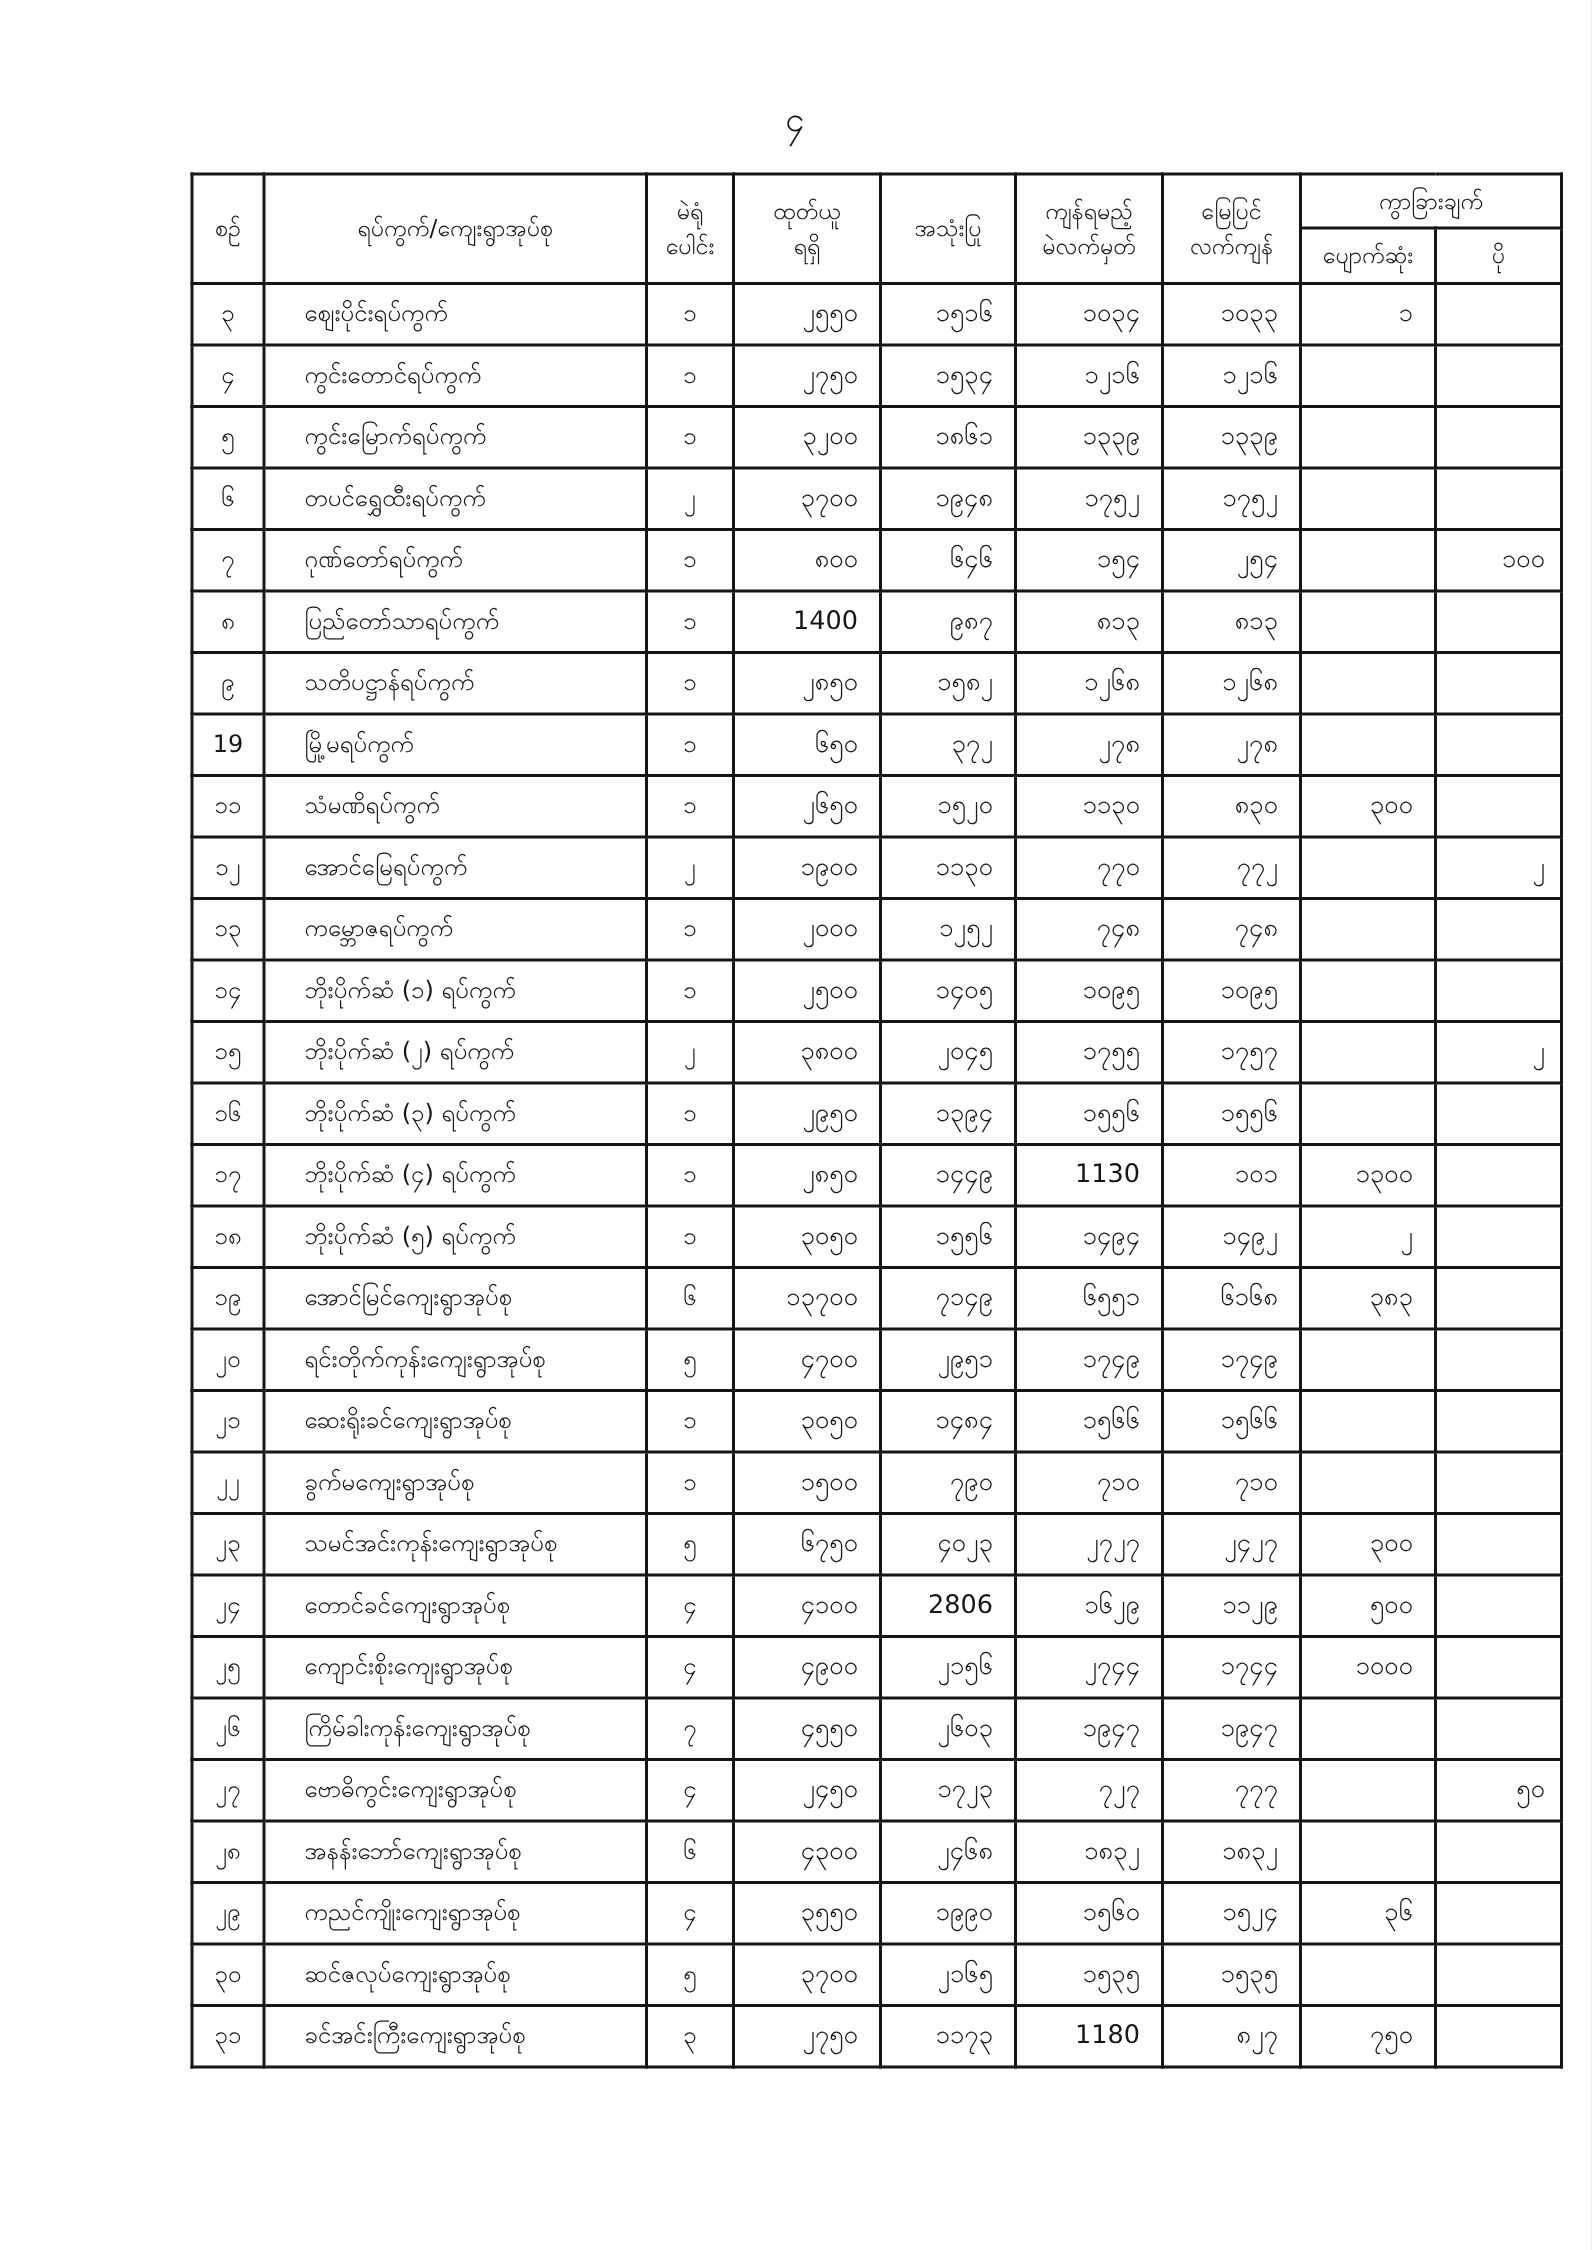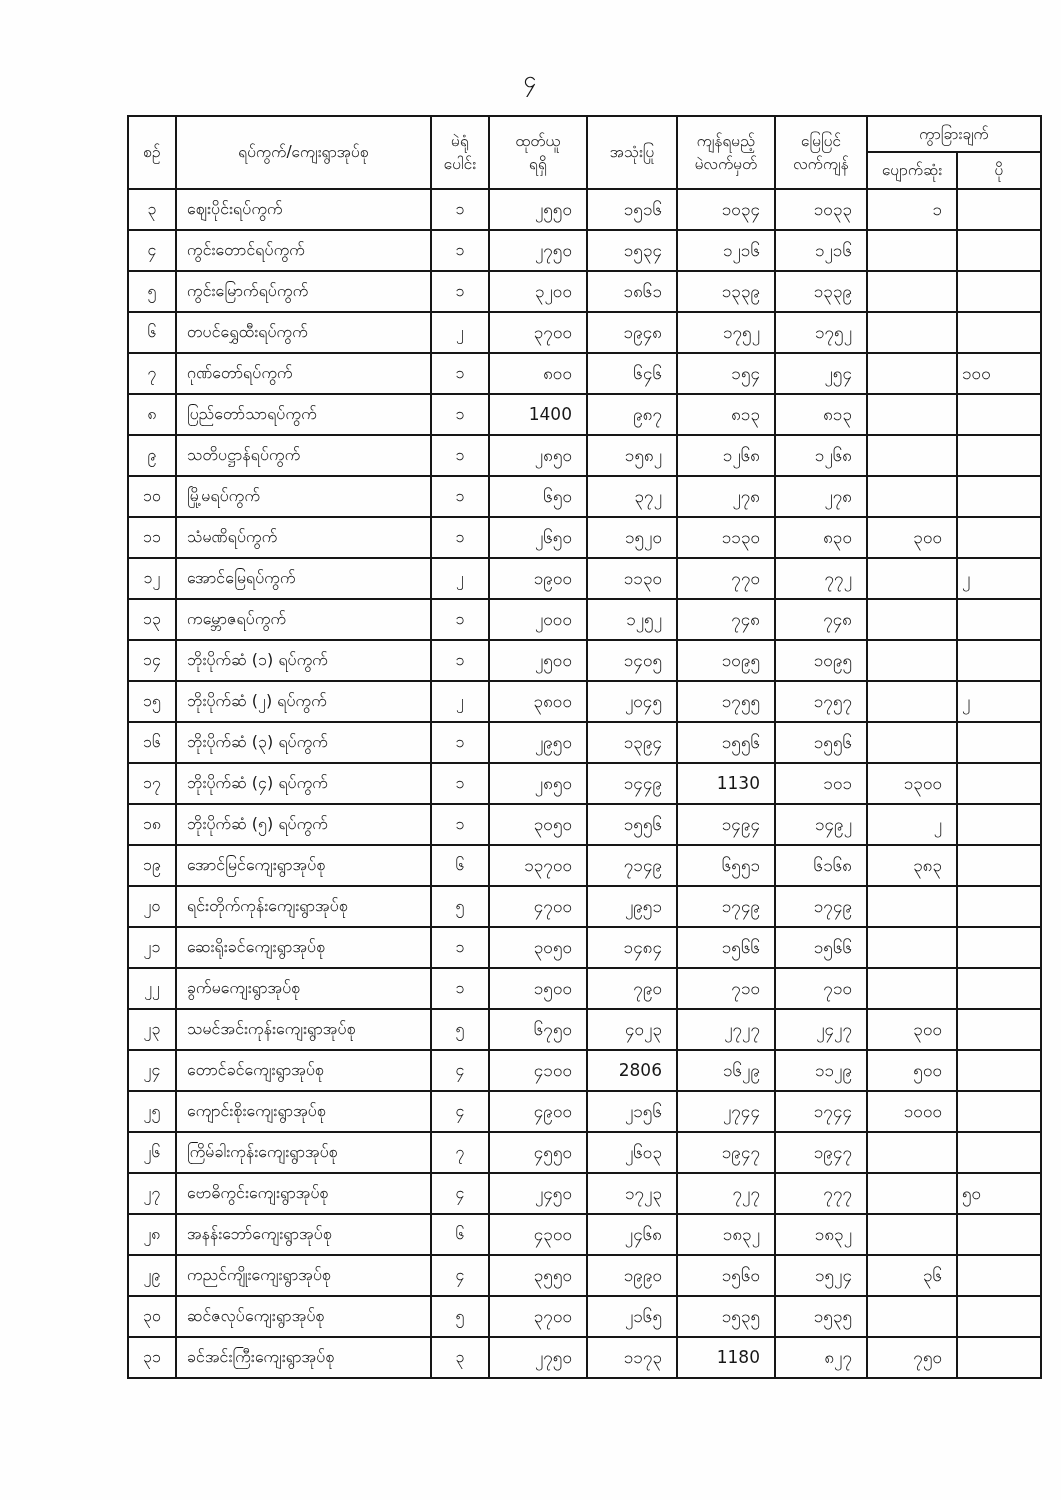--- a/index.html
+++ b/index.html
@@ -52,26 +52,26 @@
   thead tr.tier1 th { height: 36px; }
   thead tr.tier2 th { height: 37px; }
   tbody tr { height: 41px; }
   tbody td {
     font-size: 16px;
     vertical-align: middle;
     line-height: 1.3;
     padding: 0 4px;
   }
   td.c-serial   { text-align: center; }
-  td.c-name     { text-align: left; padding-left: 10px; border-radius: 17px; }
+  td.c-name     { text-align: left; padding-left: 26px; border-radius: 17px; }
   td.c-stations { text-align: center; }
   td.c-received, td.c-used, td.c-remaining, td.c-onhand, td.c-lost {
     text-align: right; padding-right: 14px; font-size: 17px;
   }
-  td.c-extra { text-align: left; padding-right: 10px; font-size: 17px; }
+  td.c-extra { text-align: right; padding-right: 10px; font-size: 17px; }
   col.w-serial   { width: 48px; }
   col.w-name     { width: 255px; }
   col.w-stations { width: 58px; }
   col.w-received { width: 98px; }
   col.w-used     { width: 90px; }
   col.w-remaining{ width: 98px; }
   col.w-onhand   { width: 92px; }
   col.w-lost     { width: 90px; }
   col.w-extra    { width: 84px; }
 </style>
@@ -186,21 +186,21 @@
       <td class="c-name">သတိပဋ္ဌာန်ရပ်ကွက်</td>
       <td class="c-stations">၁</td>
       <td class="c-received">၂၈၅၀</td>
       <td class="c-used">၁၅၈၂</td>
       <td class="c-remaining">၁၂၆၈</td>
       <td class="c-onhand">၁၂၆၈</td>
       <td class="c-lost"></td>
       <td class="c-extra"></td>
     </tr>
         <tr>
-      <td class="c-serial">၁၀</td>
+      <td class="c-serial">19</td>
       <td class="c-name">မြို့မရပ်ကွက်</td>
       <td class="c-stations">၁</td>
       <td class="c-received">၆၅၀</td>
       <td class="c-used">၃၇၂</td>
       <td class="c-remaining">၂၇၈</td>
       <td class="c-onhand">၂၇၈</td>
       <td class="c-lost"></td>
       <td class="c-extra"></td>
     </tr>
         <tr>

